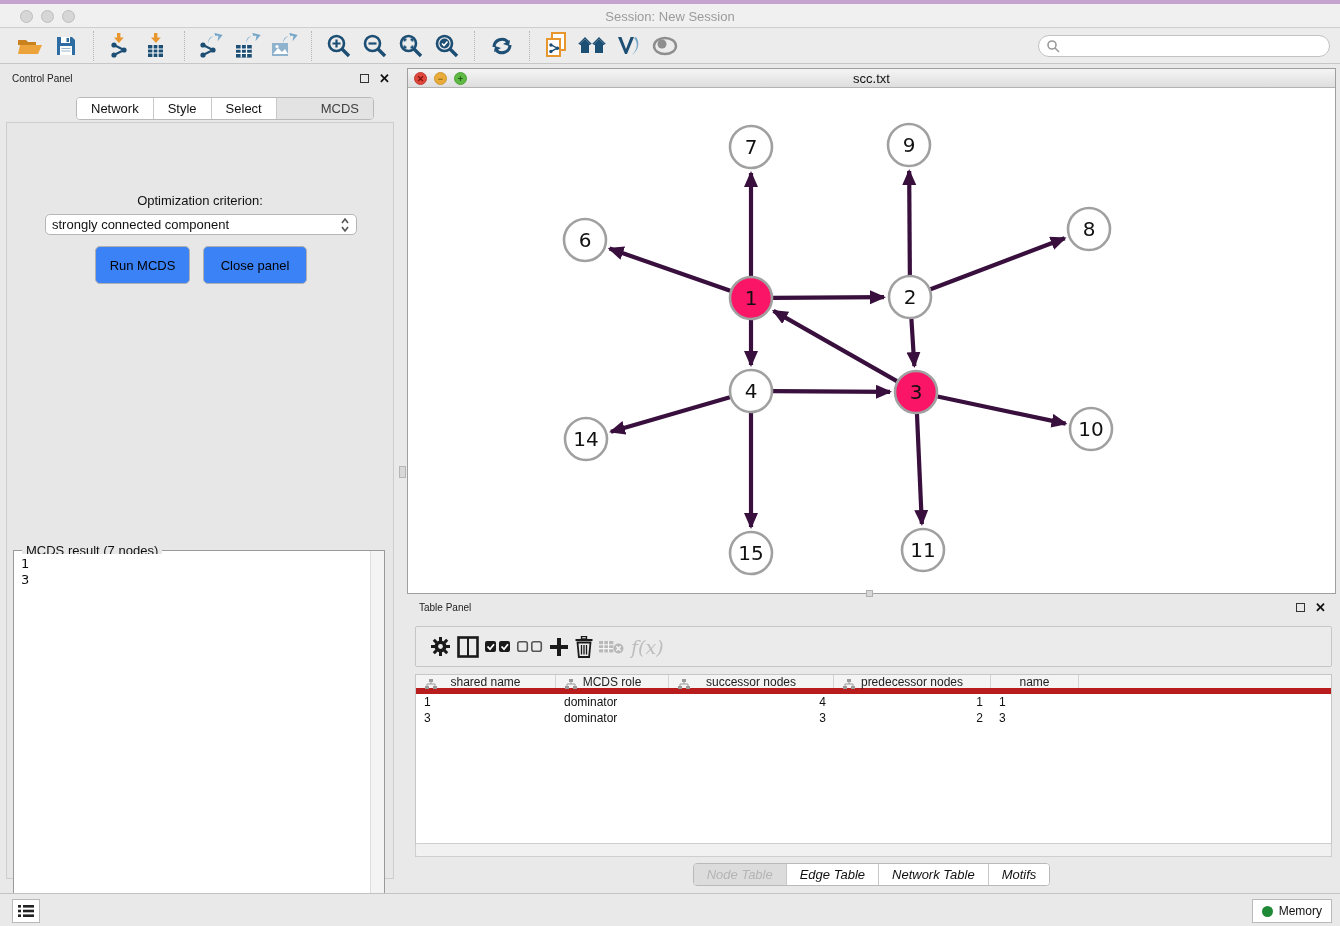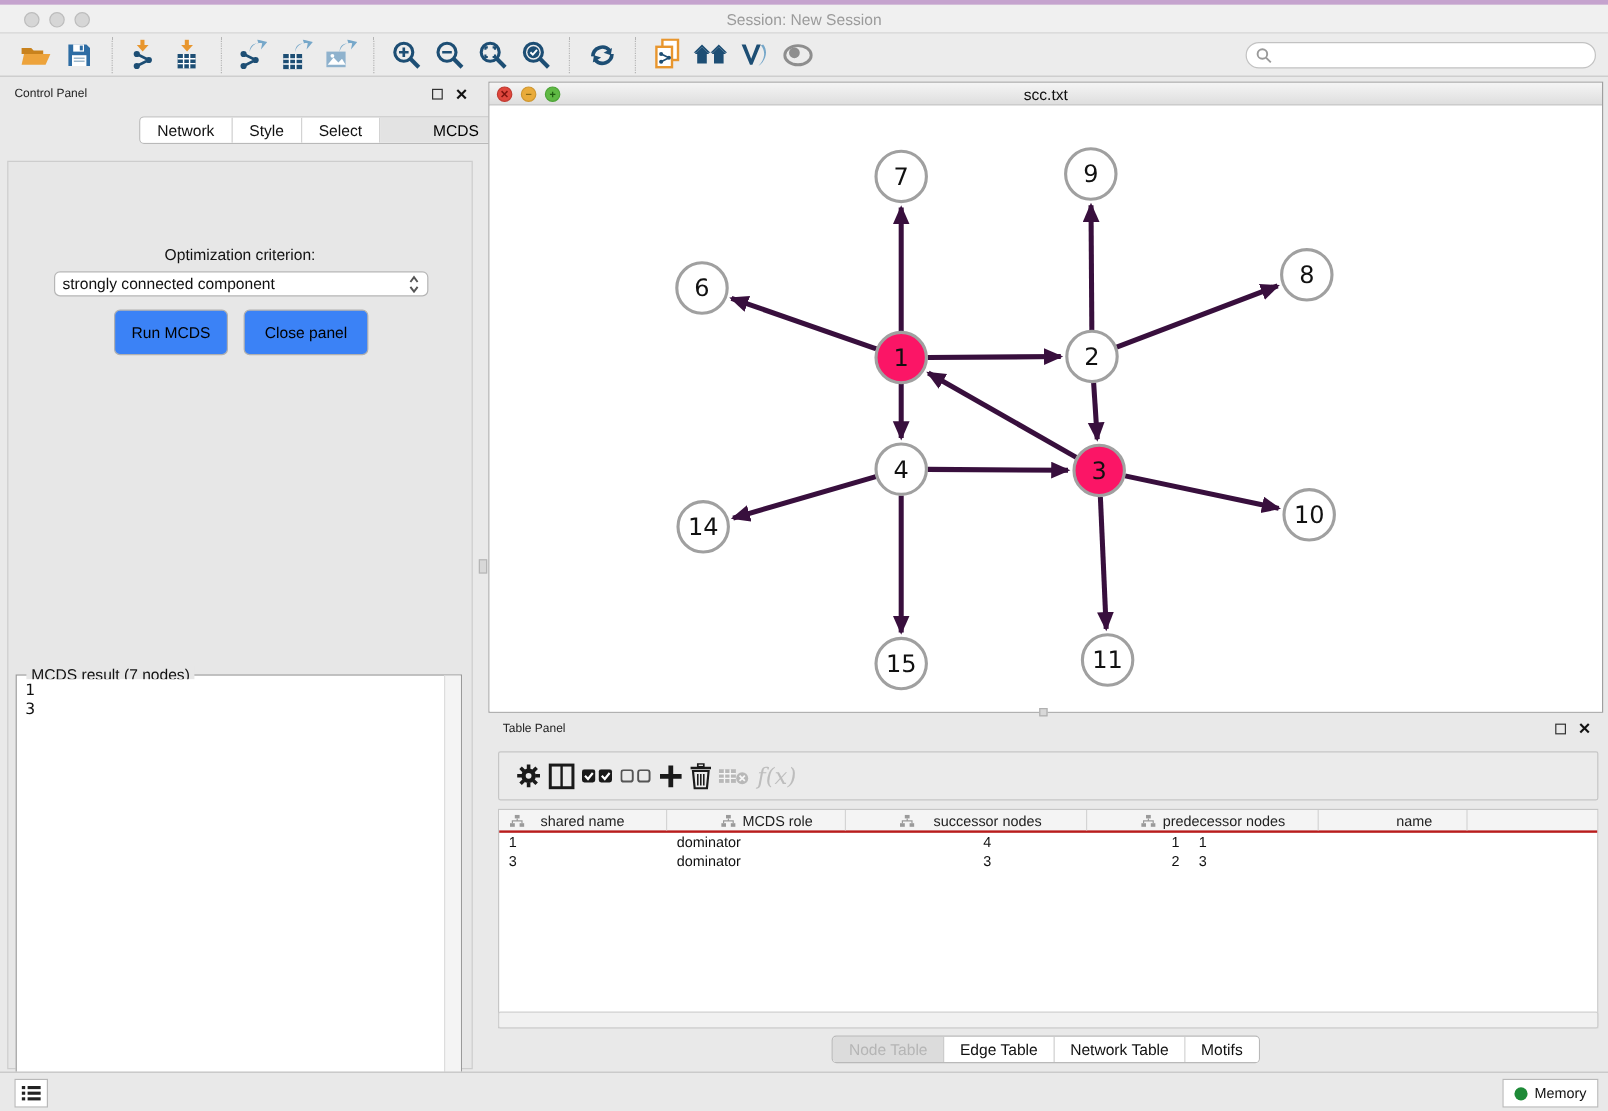--- a/index.html
+++ b/index.html
@@ -28,26 +28,26 @@
   .searchbox input { border:none; outline:none; flex:1; height:18px; font-size:12px; background:transparent; }
 
   
   .cpanel { position:absolute; left:0; top:68px; width:400px; height:814px; }
   .panel-head { position:absolute; left:0; top:0; width:100%; height:26px; }
   .panel-title { position:absolute; left:12px; top:5px; font-size:10px; color:#222; }
   .panel-ctrls { position:absolute; right:10px; top:5px; display:flex; gap:10px; align-items:center; }
   .float-ic { width:9px; height:9px; border:1.5px solid #333; display:inline-block; }
   .close-ic { font-size:13px; font-weight:bold; color:#111; line-height:11px; }
 
-  .cp-tabs { position:absolute; left:76px; top:29px; display:flex; border:1px solid #b9b9b9; border-radius:4px; overflow:hidden; background:#fff;margin-left:40px; }
+  .cp-tabs { position:absolute; left:76px; top:29px; display:flex; border:1px solid #b9b9b9; border-radius:4px; overflow:hidden; background:#fff; }
   .cp-tab { padding:3px 14px; font-size:13px; background:#fff; color:#111; border-right:1px solid #c9c9c9; cursor:default; }
   .cp-tab:last-child { border-right:none; }
-  .cp-tab.active { background:#e3e3e3; color:#000000;padding-left:44px; }
-
-  .cp-body { position:absolute; left:6px; top:54px; width:388px; height:757px; background:#e7e7e7; border:1px solid #cdcdcd;margin-top:12px; }
+  .cp-tab.active { background:#e3e3e3; color:#404040;padding-left:44px; }
+
+  .cp-body { position:absolute; left:6px; top:54px; width:388px; height:757px; background:#e7e7e7; border:1px solid #cdcdcd; }
   .opt-label { position:absolute; left:0; width:100%; top:70px; text-align:center; font-size:13px; color:#111; }
   .dropdown { position:absolute; left:38px; top:91px; width:312px; height:21px; background:#fff; border:1px solid #b6b6b6;
      border-radius:5px; display:flex; align-items:center; padding:0 6px; font-size:13px; }
   .dropdown .dd-label { flex:1; }
   .btn { position:absolute; height:38px; background:#3b82f6; border:1px solid #b0b0b0; border-radius:5px;
      font-size:13px; text-align:center; line-height:19px; padding:0 12px; }
   .groupbox { position:absolute; left:6px; top:427px; width:372px; height:375px; border:1px solid #9a9a9a; background:#fff; }
   .groupbox-title { position:absolute; left:8px; top:-8px; background:#e7e7e7; padding:0 4px; font-size:13px; }
   .gb-list { position:absolute; left:1px; top:3px; right:15px; bottom:1px; background:#fff; font-size:13px;
      font-family:"DejaVu Sans", sans-serif; white-space:pre-line; padding:2px 0 0 6px; line-height:16px; }
@@ -67,29 +67,29 @@
   .net-handle { position:absolute; left:458px; bottom:-4px; width:7px; height:7px; background:#d8d8d8; border:1px solid #b0b0b0; }
   .splitter-handle { position:absolute; left:399px; top:466px; width:7px; height:12px; background:#d8d8d8; border:1px solid #b6b6b6; }
 
   
   .tpanel { position:absolute; left:407px; top:597px; width:929px; height:293px; }
   .tp-toolbar { position:absolute; left:8px; top:29px; width:917px; height:41px; background:#ebebeb;
      border:1px solid #c6c6c6; border-radius:2px; display:flex; align-items:center; padding-left:14px; gap:6px; }
   .tp-ic { display:flex; align-items:center; justify-content:center; height:30px; }
   .fx-label { font-family:"DejaVu Serif", serif; font-style:italic; font-size:19px; color:#bdbdbd; }
   .datatable { position:absolute; left:8px; top:77px; width:917px; height:183px; background:#fff; border:1px solid #c6c6c6; }
-  .dt-header { display:flex; height:19px; background:#f4f4f4; border-bottom:2px solid #b91c1c;gap:36px; }
+  .dt-header { display:flex; height:19px; background:#f4f4f4; border-bottom:6px solid #b91c1c; }
   .dt-hcell { display:flex; align-items:center; justify-content:center; gap:6px; border-right:1px solid #d4d4d4;
      font-size:12px; color:#222; position:relative; }
   .dt-hcell .tree { position:absolute; left:9px; top:4px; }
   .dt-row { display:flex; height:16px; font-size:12px; }
   .dt-cell { padding:1px 8px 0 8px; overflow:hidden; white-space:nowrap; }
   .hscroll { position:absolute; left:8px; top:246px; width:917px; height:14px; background:#f1f1f1; border:1px solid #cfcfcf; border-radius:2px; }
   .tp-tabs { position:absolute; left:0; right:0; top:266px; display:flex; justify-content:center; }
-  .tp-tabs-inner { display:flex; border:1px solid #b9b9b9; border-radius:4px; overflow:hidden; background:#fff; }
+  .tp-tabs-inner { display:flex; border:1px solid #b9b9b9; border-radius:4px; overflow:hidden; background:#fff;font-style:italic; }
   .tp-tab { padding:3px 13px; font-size:13px; background:#fff; color:#111; border-right:1px solid #c9c9c9; }
   .tp-tab:last-child { border-right:none; }
   .tp-tab.active { background:#dcdcdc; color:#b5b5b5; }
 
   
   .statusbar { position:absolute; left:0; bottom:0; width:100%; height:33px; background:#e9e9e9; border-top:1px solid #c3c3c3; }
   .sb-left-btn { position:absolute; left:12px; top:5px; width:28px; height:24px; background:#fff; border:1px solid #b9b9b9;
       display:flex; align-items:center; justify-content:center; }
   .sb-mem-btn { position:absolute; right:8px; top:5px; height:24px; background:#fff; border:1px solid #b9b9b9;
       display:flex; align-items:center; gap:6px; padding:0 9px; font-size:12px; }

